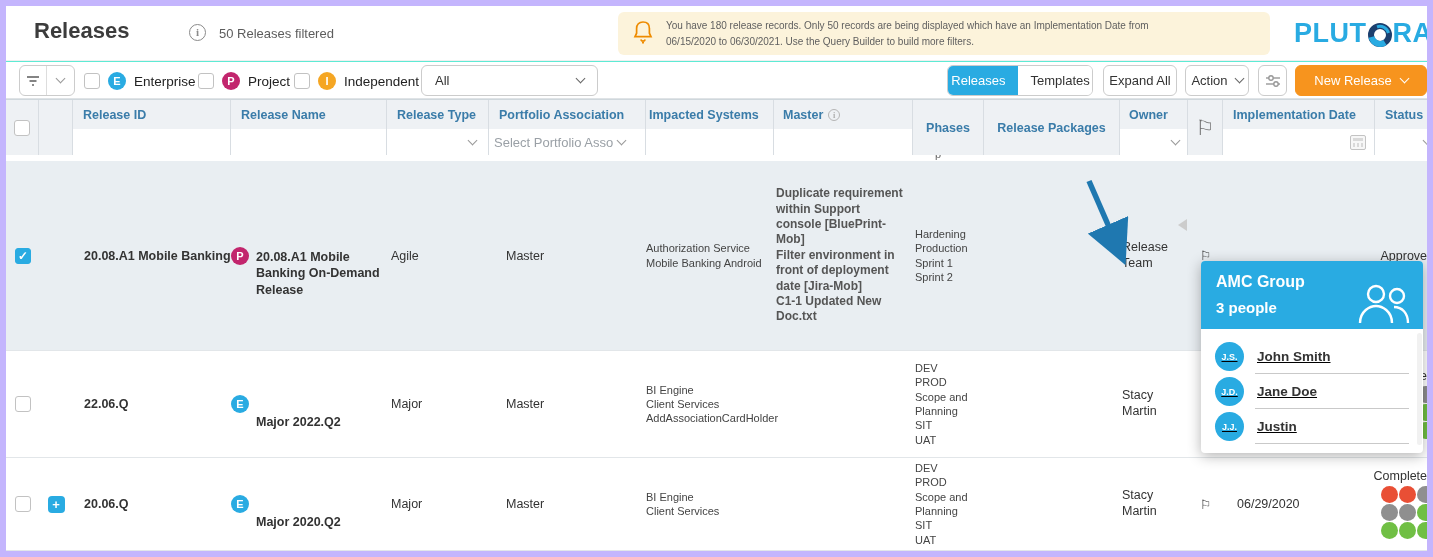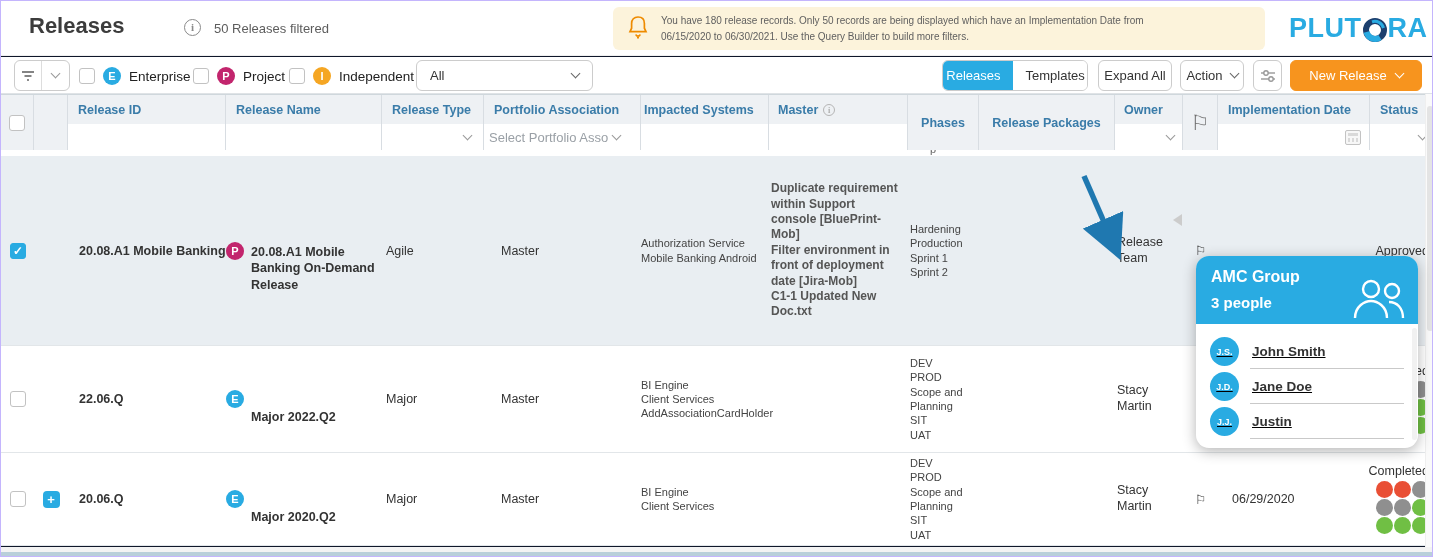--- a/index.html
+++ b/index.html
@@ -1,18 +1,18 @@
 <!DOCTYPE html>
 <html><head>
 <meta charset="utf-8">
 <style>
   * { margin:0; padding:0; box-sizing:border-box; }
   body { background:#fff; font-family:"Liberation Sans", sans-serif; }
-  #win { position:relative; width:1433px; height:557px; border:1px solid #c4b5fd;
-         background:#0f172a; overflow:hidden; font-family:"Liberation Sans", sans-serif; }
+  #win { position:relative; width:1433px; height:557px; border:6px solid #c4b5fd;
+         background:#5eead4; overflow:hidden; font-family:"Liberation Sans", sans-serif; }
 
   
   .titlebar { position:absolute; left:0; top:0; width:1433px; height:55px; background:#fff;
               border-bottom:1px solid #efefef; }
   .page-title { position:absolute; left:28px; top:12px; font-size:22px; font-weight:bold; color:#3c3c3c; }
   .info-icon { position:absolute; left:183px; top:18px; width:17px; height:17px; border:1.4px solid #8a8a8a;
                border-radius:50%; color:#8a8a8a; font-size:11px; font-weight:bold; text-align:center;
                line-height:14px; font-family:"Liberation Serif", serif; }
   .page-subtitle { position:absolute; left:213px; top:20px; font-size:13px; color:#5d5d5d; }
 
@@ -97,21 +97,21 @@
   .cal { width:16px; height:15px; border:1px solid #c3c3c3; border-radius:2px; background:#f7f7f7; position:relative; }
   .cal::before { content:""; position:absolute; left:2px; right:2px; top:2px; height:3px; background:#d9d9d9; }
   .cal::after { content:""; position:absolute; left:2px; right:2px; top:7px; bottom:2px;
                 background:repeating-linear-gradient(90deg,#d9d9d9 0 2px,transparent 2px 4px); }
 
   
   .arrow-svg { position:absolute; left:1075px; top:170px; z-index:40; }
   .collapse-tri { position:absolute; left:1172px; top:213px; width:0; height:0; z-index:20;
                   border-top:6px solid transparent; border-bottom:6px solid transparent; border-right:9px solid #cccccc; }
   .popup { position:absolute; left:1195px; top:255px; width:222px; height:192px; background:#fff; z-index:50;
-           border-radius:13px; box-shadow:0 3px 14px rgba(0,0,0,.3); overflow:hidden; }
+           border-radius:4px; box-shadow:0 3px 14px rgba(0,0,0,.3); overflow:hidden; }
   .popup-head { height:68px; background:#29abe2; color:#fff; position:relative; padding:12px 14px 0 15px; }
   .popup-head .gname { font-size:16px; font-weight:bold; }
   .popup-head .gcount { font-size:15px; font-weight:bold; margin-top:8px; }
   .popup-head svg { position:absolute; right:8px; bottom:4px; }
   .popup-body { padding:10px 14px 0 14px; position:relative;text-decoration:underline; }
   .member { display:flex; align-items:center; gap:11px; height:35px; }
   .avatar { width:29px; height:29px; border-radius:50%; background:#29abe2; color:#fff; font-size:9px;
             font-weight:bold; display:flex; align-items:center; justify-content:center; flex:none; }
   .mname { flex:1; font-size:13.5px; font-weight:bold; color:#333; border-bottom:1px solid #c9c9c9;
            padding:0 0 9px 2px; align-self:flex-end; }

